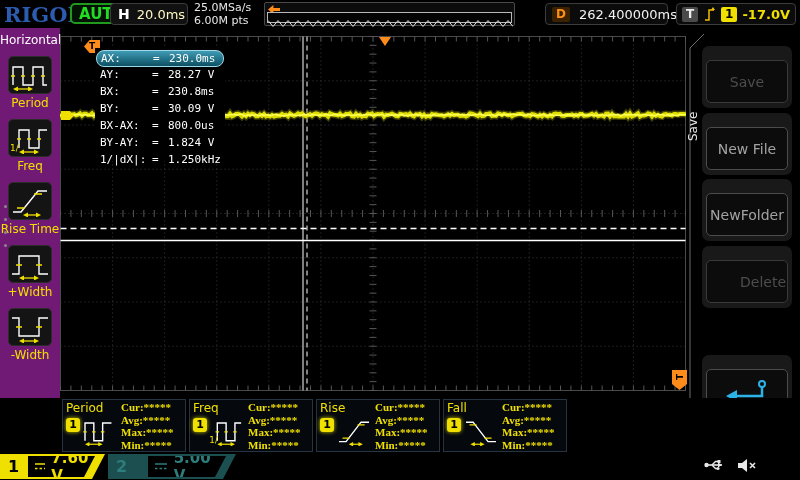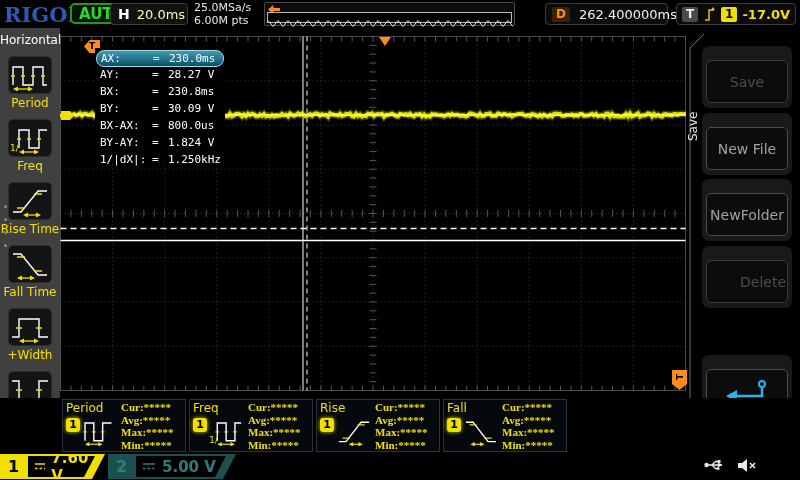--- a/index.html
+++ b/index.html
@@ -32,21 +32,21 @@
   #dbox .dv { color:#f2f2f2; font-size:13px; }
   #tbox { position:absolute; left:676px; top:3px; width:120px; height:22px; background:#0b0b0b;
           border:1px solid #3c3c3c; border-radius:4px; display:flex; align-items:center; gap:5px; padding:0 5px; }
   #tbox .tb { background:#4a4a4a; color:#ececec; font-weight:bold; font-size:12px;
           padding:0 4px; border-radius:2px; line-height:15px; }
   #tbox .tch { background:#f0e000; color:#000; font-weight:bold; font-size:12px;
           padding:0 4px; border-radius:2px; line-height:15px; }
   #tbox .tlv { color:#f0e000; font-size:13px; font-weight:bold; }
 
   
-  #leftmenu { position:absolute; left:0; top:28px; width:60px; height:425px; background:#404040; }
+  #leftmenu { position:absolute; left:0; top:28px; width:60px; height:425px; background:#701a75; }
   #leftmenu .lm-title { color:#fff; font-size:12px; text-align:center; margin-top:5px; }
   .lm-item { width:60px; text-align:center; margin-top:9px; }
   .lm-iconbox { width:44px; height:38px; margin:0 auto; background:#141414;
                 border:1px solid #2c2c2c; border-radius:5px; display:flex; align-items:center; justify-content:center; }
   .lm-label { color:#f0e000; font-size:12px; margin-top:2px; white-space:nowrap; }
   #scroll-dots { position:absolute; left:4px; top:177px; }
   #scroll-dots i { display:block; width:3px; height:3px; border-radius:50%; background:#8a8a8a; margin-bottom:10px; }
 
   
   #grid { position:absolute; left:60px; top:28px; width:626px; height:370px; overflow:visible; }
@@ -102,21 +102,21 @@
   .ch-outer { position:absolute; inset:0; }
   .ch-inner { position:absolute; top:2px; bottom:2px; background:#000; display:flex;
       align-items:center; gap:6px; padding-left:6px; }
   .ch-num { position:absolute; top:0; left:8px; font-size:16px; font-weight:bold; line-height:25px; }
   #ch1-tab { left:0; width:105px; }
   #ch1-tab .ch-outer { background:#f0e000; clip-path:polygon(0 0,100% 0,calc(100% - 13px) 100%,0 100%); }
   #ch1-tab .ch-inner { left:28px; right:10px; clip-path:polygon(0 0,100% 0,calc(100% - 11px) 100%,0 100%); color:#f0e000; }
   #ch1-tab .ch-num { color:#000; }
   #ch2-tab { left:108px; width:128px; }
   #ch2-tab .ch-outer { background:#1c4f4f; clip-path:polygon(0 0,100% 0,calc(100% - 13px) 100%,0 100%); }
-  #ch2-tab .ch-inner { left:28px; right:10px; clip-path:polygon(0 0,100% 0,calc(100% - 11px) 100%,0 100%); color:#2e7d7d; }
+  #ch2-tab .ch-inner { left:40px; right:10px; clip-path:polygon(0 0,100% 0,calc(100% - 11px) 100%,0 100%); color:#2e7d7d; }
   #ch2-tab .ch-num { color:#2e7d7d; }
   .ch-scale { font-size:15px; font-weight:bold; }
   #status-icons { position:absolute; right:42px; top:5px; display:flex; gap:9px; }
 </style>
 </head>
 <body>
 
 <div id="screen">
 
   <div id="topbar">
@@ -186,31 +186,20 @@
           <svg width="40" height="32" viewBox="0 0 40 32">
         <path d="M3 27 H11 L28 6 H37" stroke="#fff" stroke-width="1.4" fill="none"></path>
         <path d="M7 23 H15 M24 9 H32" stroke="#f0e000" stroke-width="1.3"></path>
         <path d="M16 30 H28" stroke="#f0e000" stroke-width="1.3"></path>
         <path d="M13 30 L18 27.5 V32.5 Z M31 30 L26 27.5 V32.5 Z" fill="#f0e000"></path>
       </svg>
         </div>
       <div class="lm-label">Rise Time</div>
     </div>
 
-    <div class="lm-item">
-      <div class="lm-iconbox">
-          <svg width="40" height="32" viewBox="0 0 40 32">
-        <path d="M3 6 H11 L28 27 H37" stroke="#fff" stroke-width="1.4" fill="none"></path>
-        <path d="M7 9 H15 M24 23 H32" stroke="#f0e000" stroke-width="1.3"></path>
-        <path d="M10 30 H22" stroke="#f0e000" stroke-width="1.3"></path>
-        <path d="M7 30 L12 27.5 V32.5 Z M25 30 L20 27.5 V32.5 Z" fill="#f0e000"></path>
-      </svg>
-        </div>
-      <div class="lm-label">Fall Time</div>
-    </div>
 
     <div class="lm-item">
       <div class="lm-iconbox">
           <svg width="40" height="32" viewBox="0 0 40 32">
         <path d="M2 26 H9 V8 H29 V26 H38" stroke="#fff" stroke-width="1.4" fill="none"></path>
         <path d="M6 17 H12 M26 17 H32" stroke="#f0e000" stroke-width="1.3"></path>
         <path d="M12 30 H26" stroke="#f0e000" stroke-width="1.3"></path>
         <path d="M9 30 L14 27.5 V32.5 Z M29 30 L24 27.5 V32.5 Z" fill="#f0e000"></path>
       </svg>
         </div>

